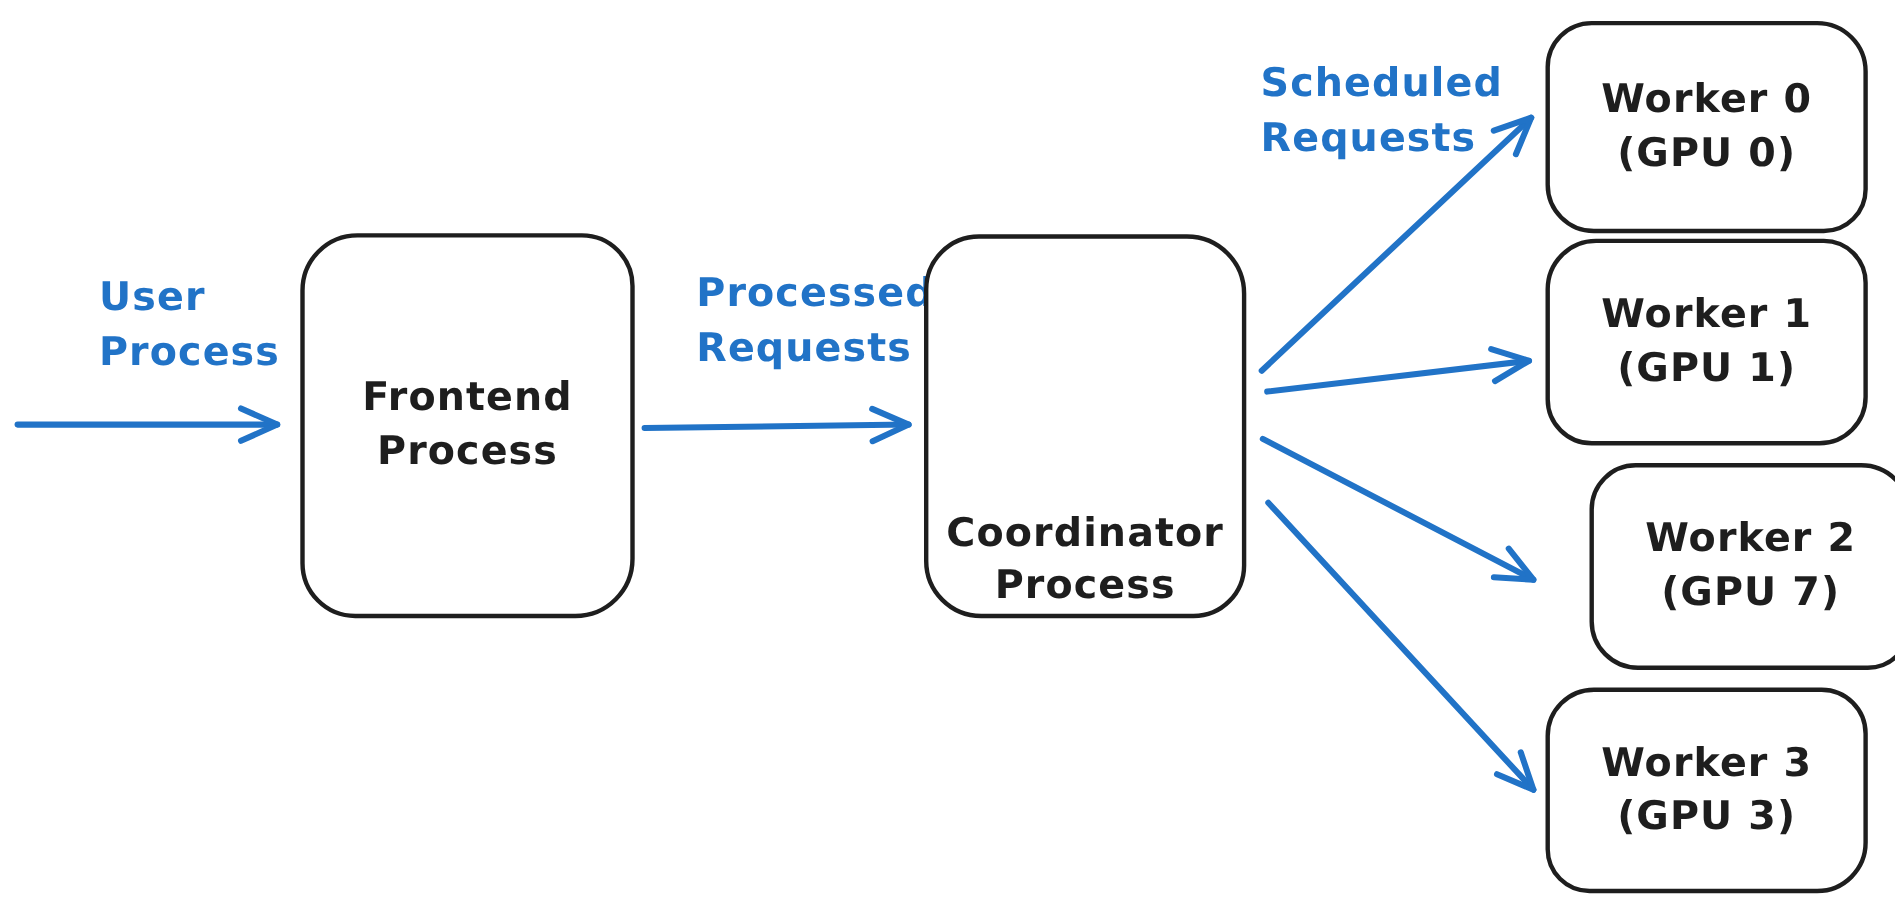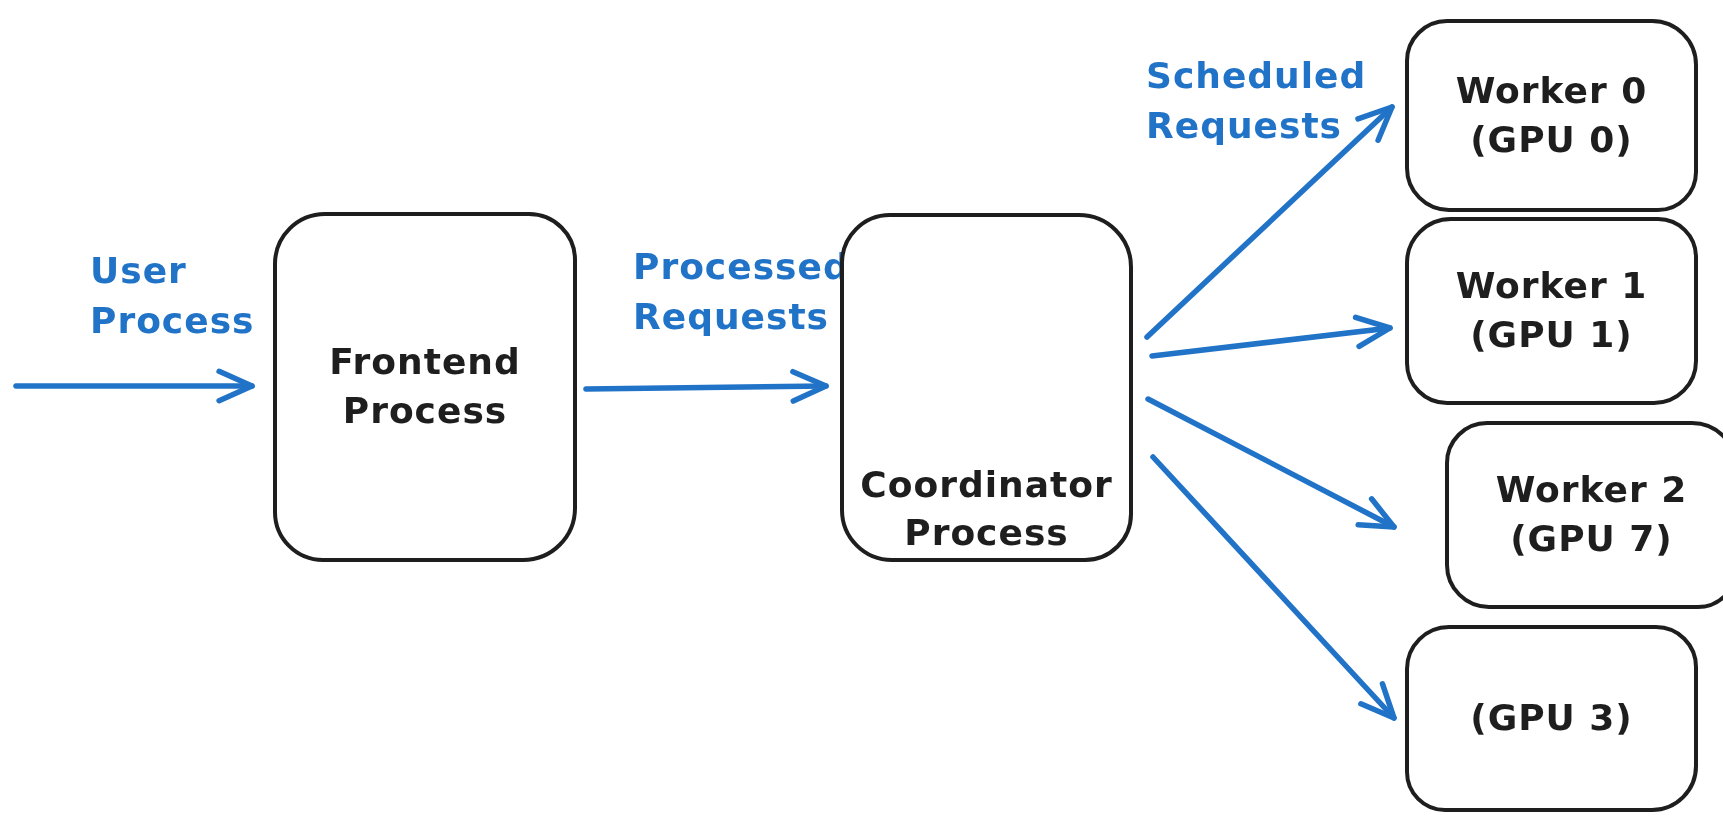--- a/index.html
+++ b/index.html
@@ -158,17 +158,18 @@
 
   <div class="node worker worker2">
     <div class="node-label">
       <span>Worker 2</span>
       <span>(GPU 7)</span>
     </div>
   </div>
 
   <div class="node worker worker3">
     <div class="node-label">
+      <span>Worker 3</span>
       <span>(GPU 3)</span>
     </div>
   </div>
 
 </div>
 
 </body></html>

